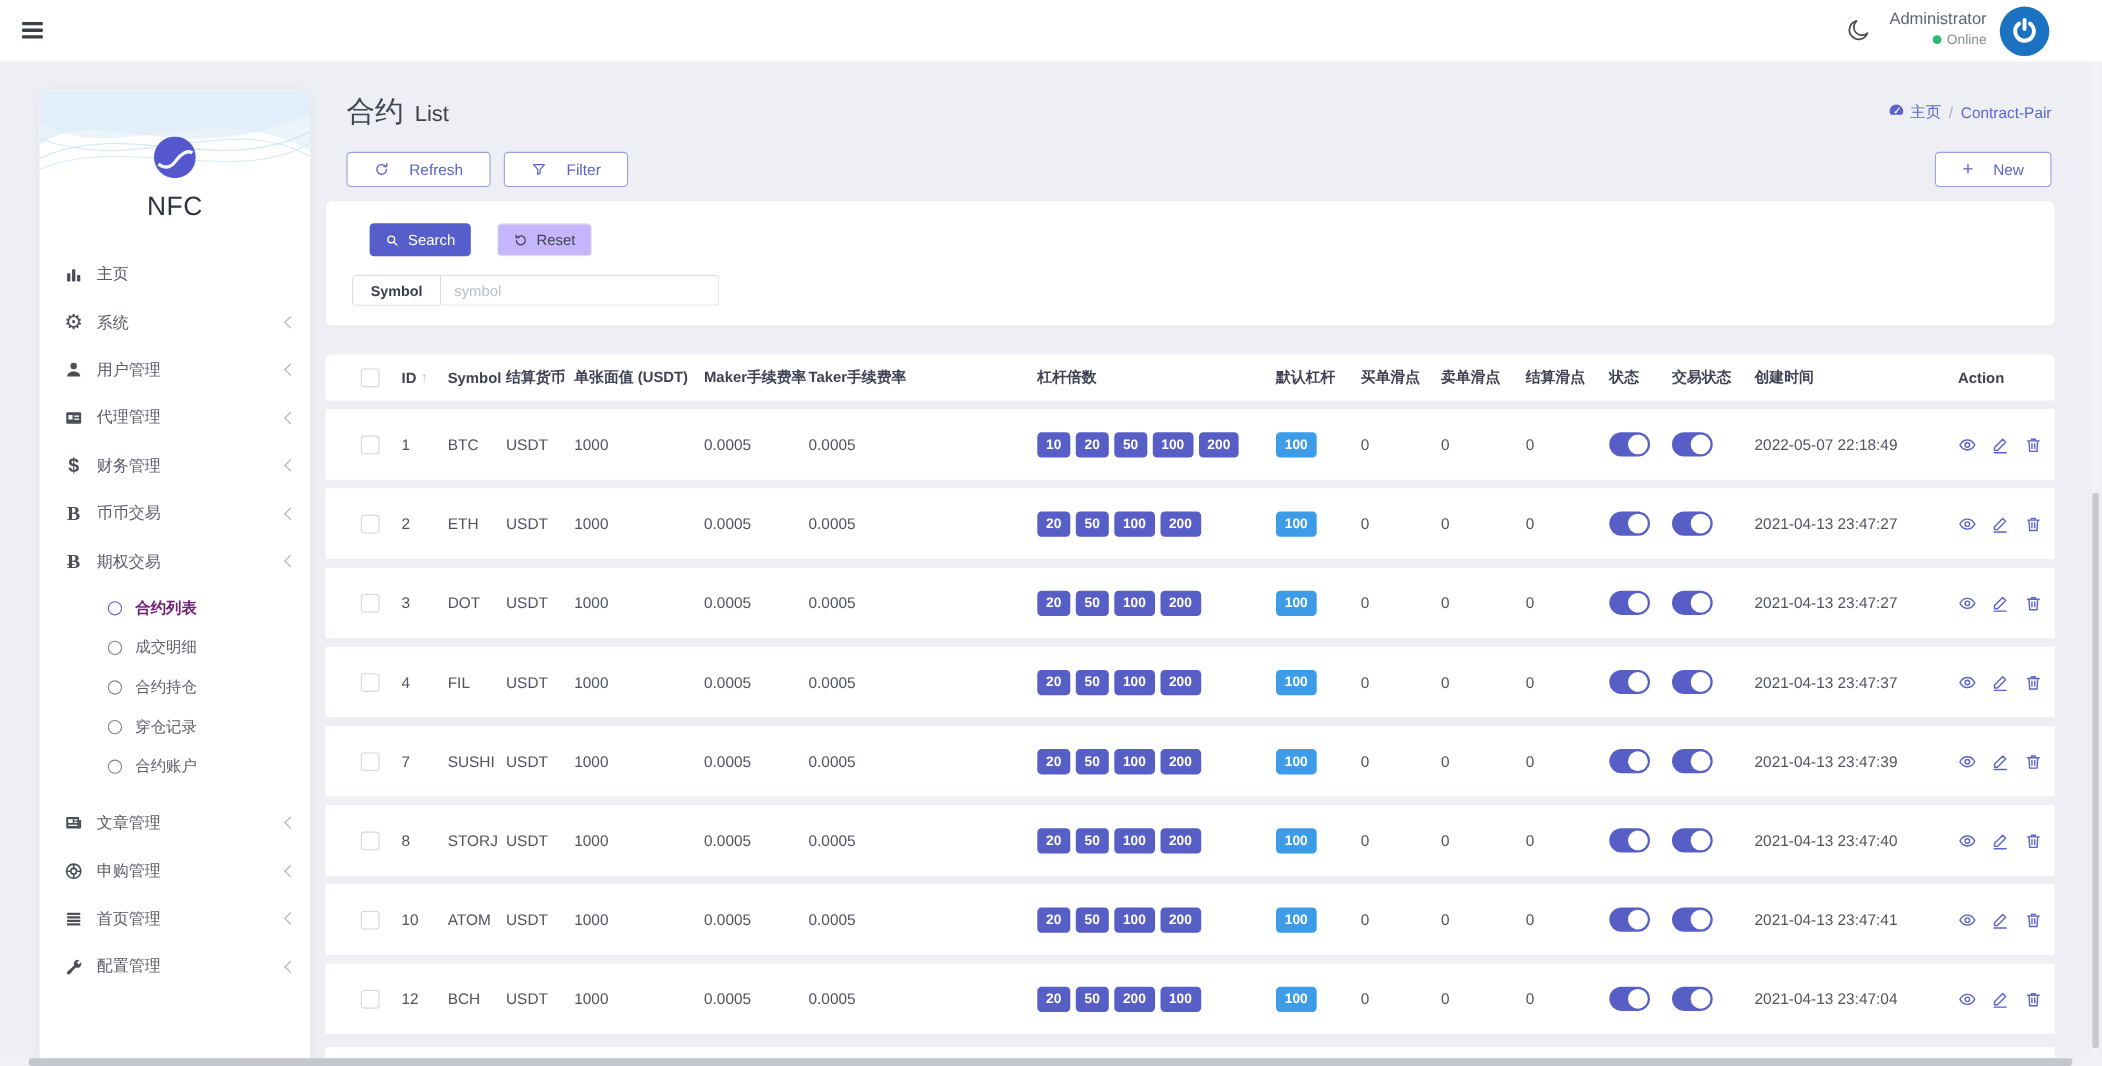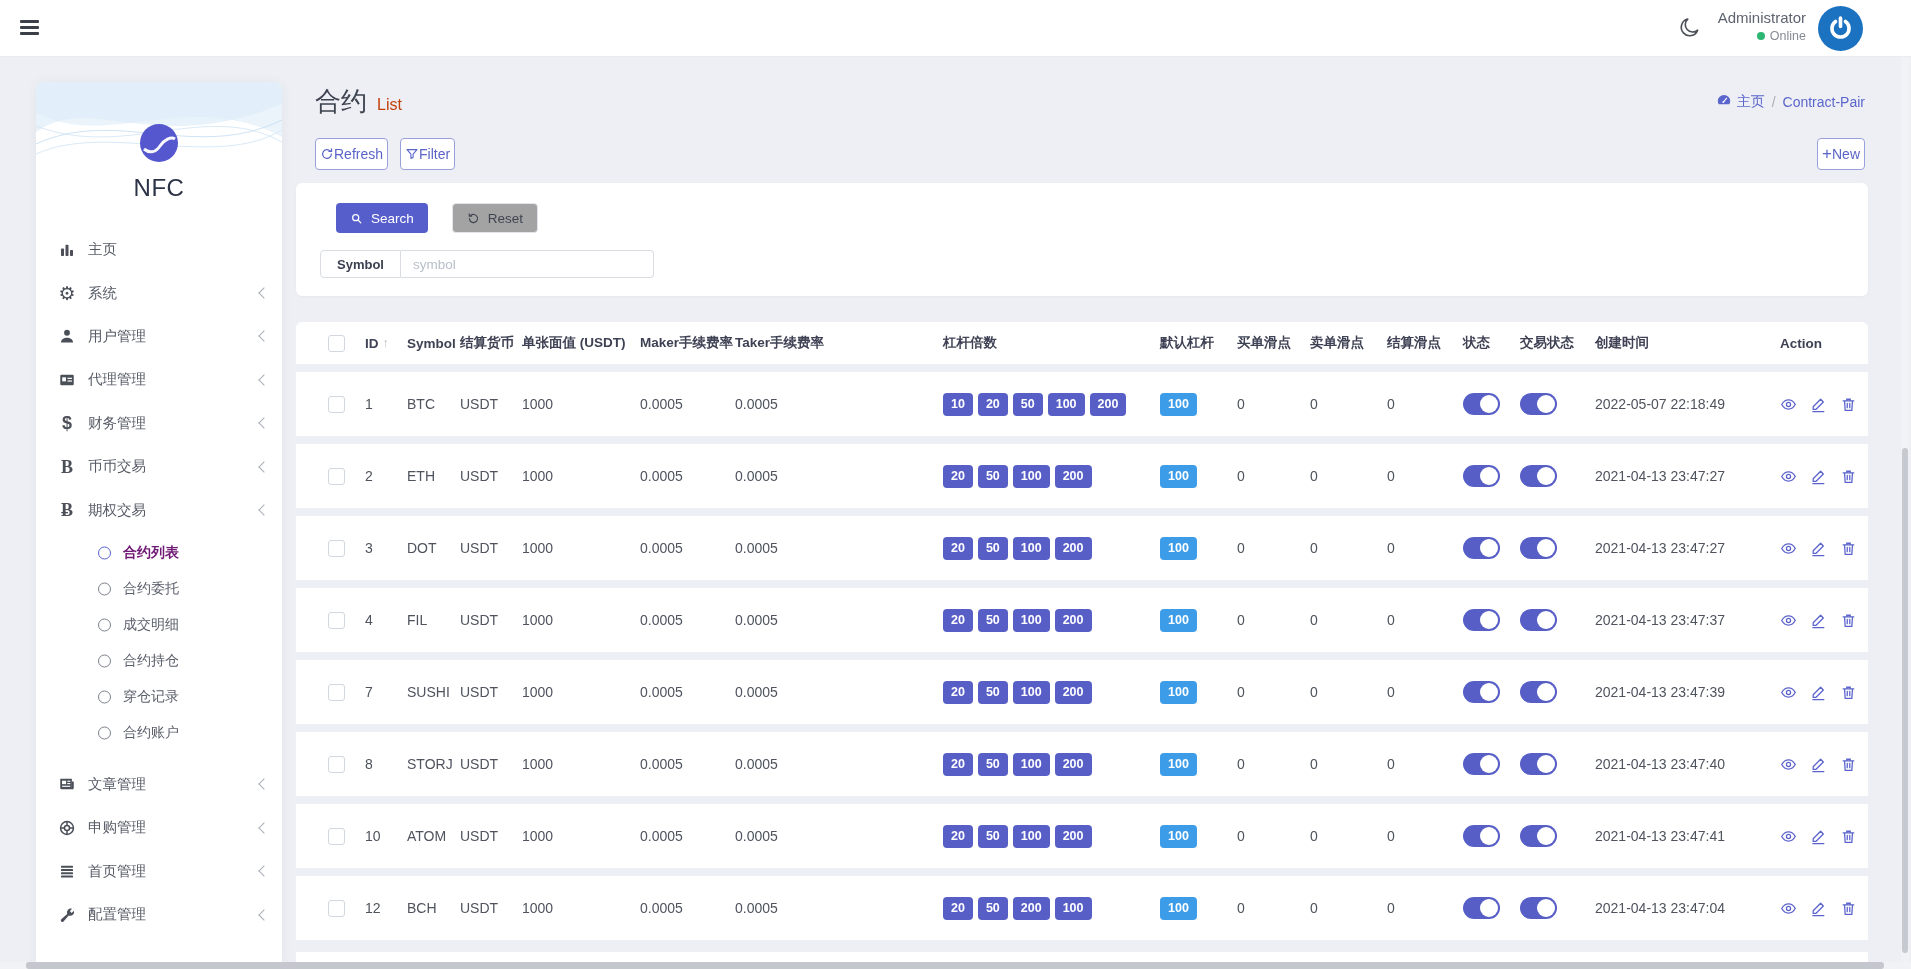--- a/index.html
+++ b/index.html
@@ -36,37 +36,37 @@
   .chev-down{transform:translateY(-70%) rotate(-45deg)}
   .sub{padding:3px 0 6px 0}
   .sub-item{position:relative;height:36px;display:flex;align-items:center;padding-left:87px;font-size:14px;color:#5b606b;cursor:pointer}
   .sub-dot{position:absolute;left:62px;top:50%;transform:translateY(-50%);width:11px;height:11px;border:1.7px solid #7c828e;border-radius:50%;background:#fff}
   .sub-item.active{color:#701a75;font-weight:700}
   .sub-item.active .sub-dot{border-color:#5a62d2}
   .grp2{margin-top:6px}
   
   .pagehead{position:absolute;left:315px;top:84px;display:flex;align-items:baseline;gap:10px}
   .ptitle{font-size:26px;color:#3e4350;font-weight:500}
-  .psub{font-size:16px;color:#c2410c}
+  .psub{font-size:20px;color:#404040}
   .breadcrumb{position:absolute;top:92px;right:46px;display:flex;align-items:center;gap:7px;font-size:14px}
   .crumb-link{color:#5b66cc;cursor:pointer;display:flex;align-items:center;gap:5px}
   .crumb-sep{color:#a9aeb8}
   .gauge svg{width:16px;height:16px}
   
   .toolbar{position:absolute;left:315px;top:138px;display:flex;gap:12px}
-  .btn-outline{height:32px;box-sizing:border-box;border:1px solid #99a1dd;border-radius:4px;background:#fff;color:#5a64c8;font-size:14px;display:inline-flex;align-items:center;gap:0;padding:0 4px;cursor:pointer;font-family:inherit}
+  .btn-outline{height:32px;box-sizing:border-box;border:1px solid #99a1dd;border-radius:4px;background:#fff;color:#5a64c8;font-size:14px;display:inline-flex;align-items:center;gap:18px;padding:0 24px;cursor:pointer;font-family:inherit}
   .btn-outline svg{width:14px;height:14px}
   .newbtn{position:absolute;top:138px;right:46px}
   .plus{font-size:17px;line-height:1;margin-top:-2px}
   
   .search-card{position:absolute;left:296px;top:183px;width:1572px;height:113px;background:#fff;border-radius:6px;box-shadow:0 1px 3px rgba(50,60,90,.04)}
   .sc-buttons{position:absolute;left:40px;top:20px;display:flex;gap:24px}
   .btn-primary{height:30px;background:#565ecb;color:#fff;border:none;border-radius:4px;font-size:13.5px;display:inline-flex;align-items:center;gap:8px;padding:0 14px;cursor:pointer;font-family:inherit}
   .btn-primary svg{width:13px;height:13px}
-  .btn-plain{height:30px;box-sizing:border-box;background:#a3a3a3;color:#3f4450;border:1px solid #e2e5ea;border-radius:4px;font-size:13.5px;display:inline-flex;align-items:center;gap:8px;padding:12px 14px;cursor:pointer;font-family:inherit}
+  .btn-plain{height:30px;box-sizing:border-box;background:#c4b5fd;color:#3f4450;border:1px solid #e2e5ea;border-radius:4px;font-size:13.5px;display:inline-flex;align-items:center;gap:8px;padding:12px 14px;cursor:pointer;font-family:inherit}
   .btn-plain svg{width:13px;height:13px}
   .sym-group{position:absolute;left:24px;top:67px;display:flex;height:28px}
   .sym-label{box-sizing:border-box;border:1px solid #d9dde3;border-radius:4px 0 0 4px;display:flex;align-items:center;padding:0 16px;font-size:13px;font-weight:700;color:#3a3f51;background:#fff}
   .sym-input{box-sizing:border-box;width:253px;height:28px;border:1px solid #d9dde3;border-left:none;border-radius:0 4px 4px 0;padding:0 12px;font-size:13.5px;color:#4e535e;outline:none;font-family:inherit}
   .sym-input::placeholder{color:#b9c0ca}
   
   .tablewrap{position:absolute;left:296px;top:322px;width:1572px}
   .thead,.trow{display:grid;grid-template-columns:37px 42px 53px 62px 118px 95px 208px 217px 77px 73px 77px 76px 57px 75px 185px 1fr;align-items:center;background:#fff;padding-left:32px;box-sizing:border-box}
   .thead{height:42px;margin-bottom:8px;border-radius:6px 6px 0 0;font-size:13.5px;font-weight:700;color:#3f4254}
   .trow{height:64px;margin-bottom:8px;font-size:14px;color:#4e535e}
@@ -193,24 +193,20 @@
         <span class="s-label">期权交易</span>
         <span class="chev chev-left"></span>
       </div>
       <div class="sub">
         <div class="sub-item active">
           <span class="sub-dot"></span>
           <span>合约列表</span>
         </div>
         <div class="sub-item">
           <span class="sub-dot"></span>
-          <span>合约委托</span>
-        </div>
-        <div class="sub-item">
-          <span class="sub-dot"></span>
           <span>成交明细</span>
         </div>
         <div class="sub-item">
           <span class="sub-dot"></span>
           <span>合约持仓</span>
         </div>
         <div class="sub-item">
           <span class="sub-dot"></span>
           <span>穿仓记录</span>
         </div>

